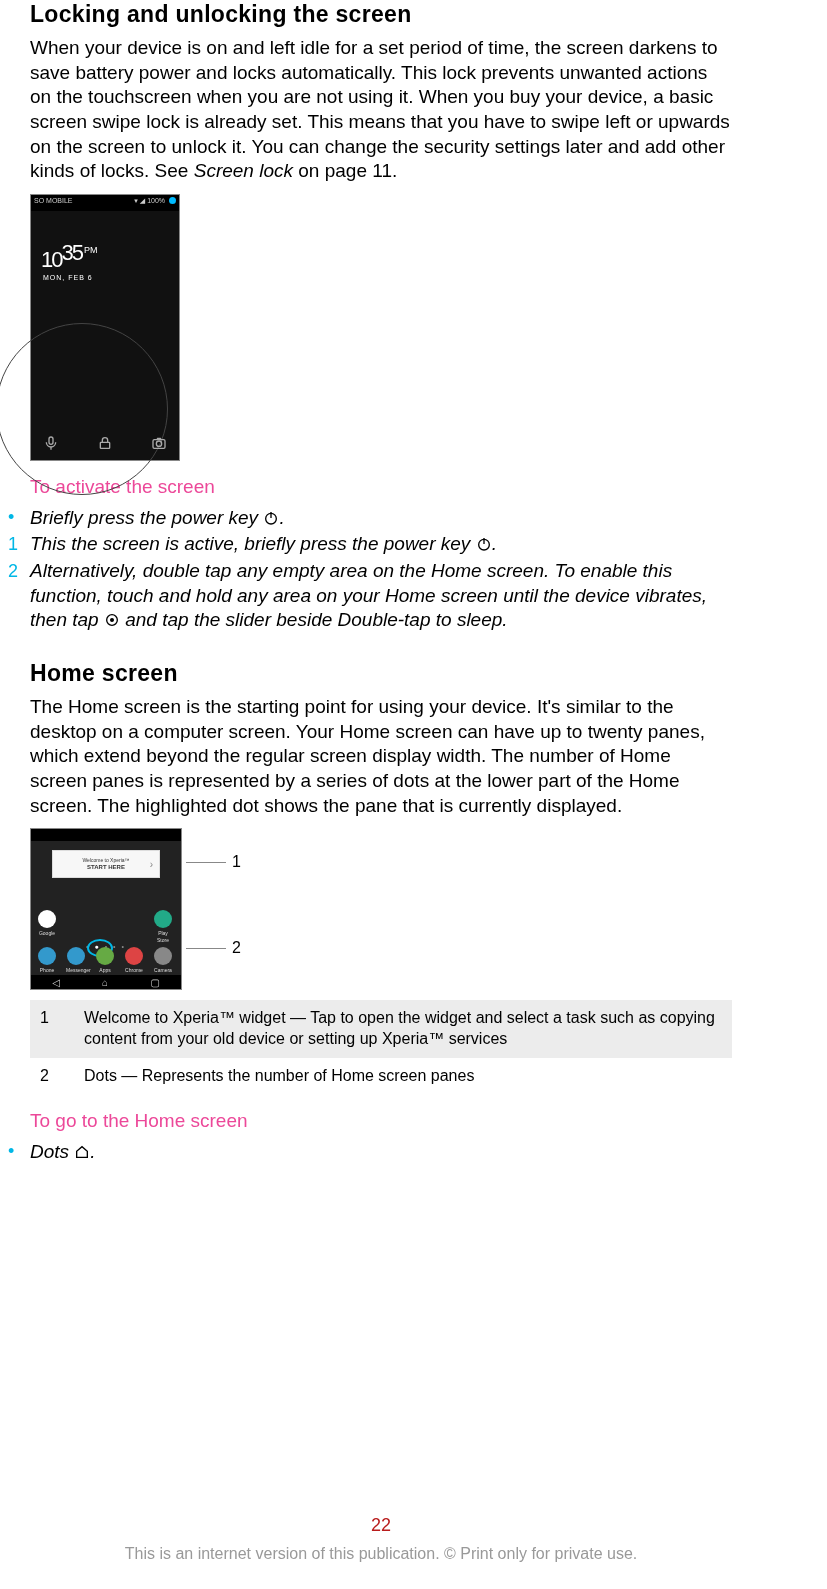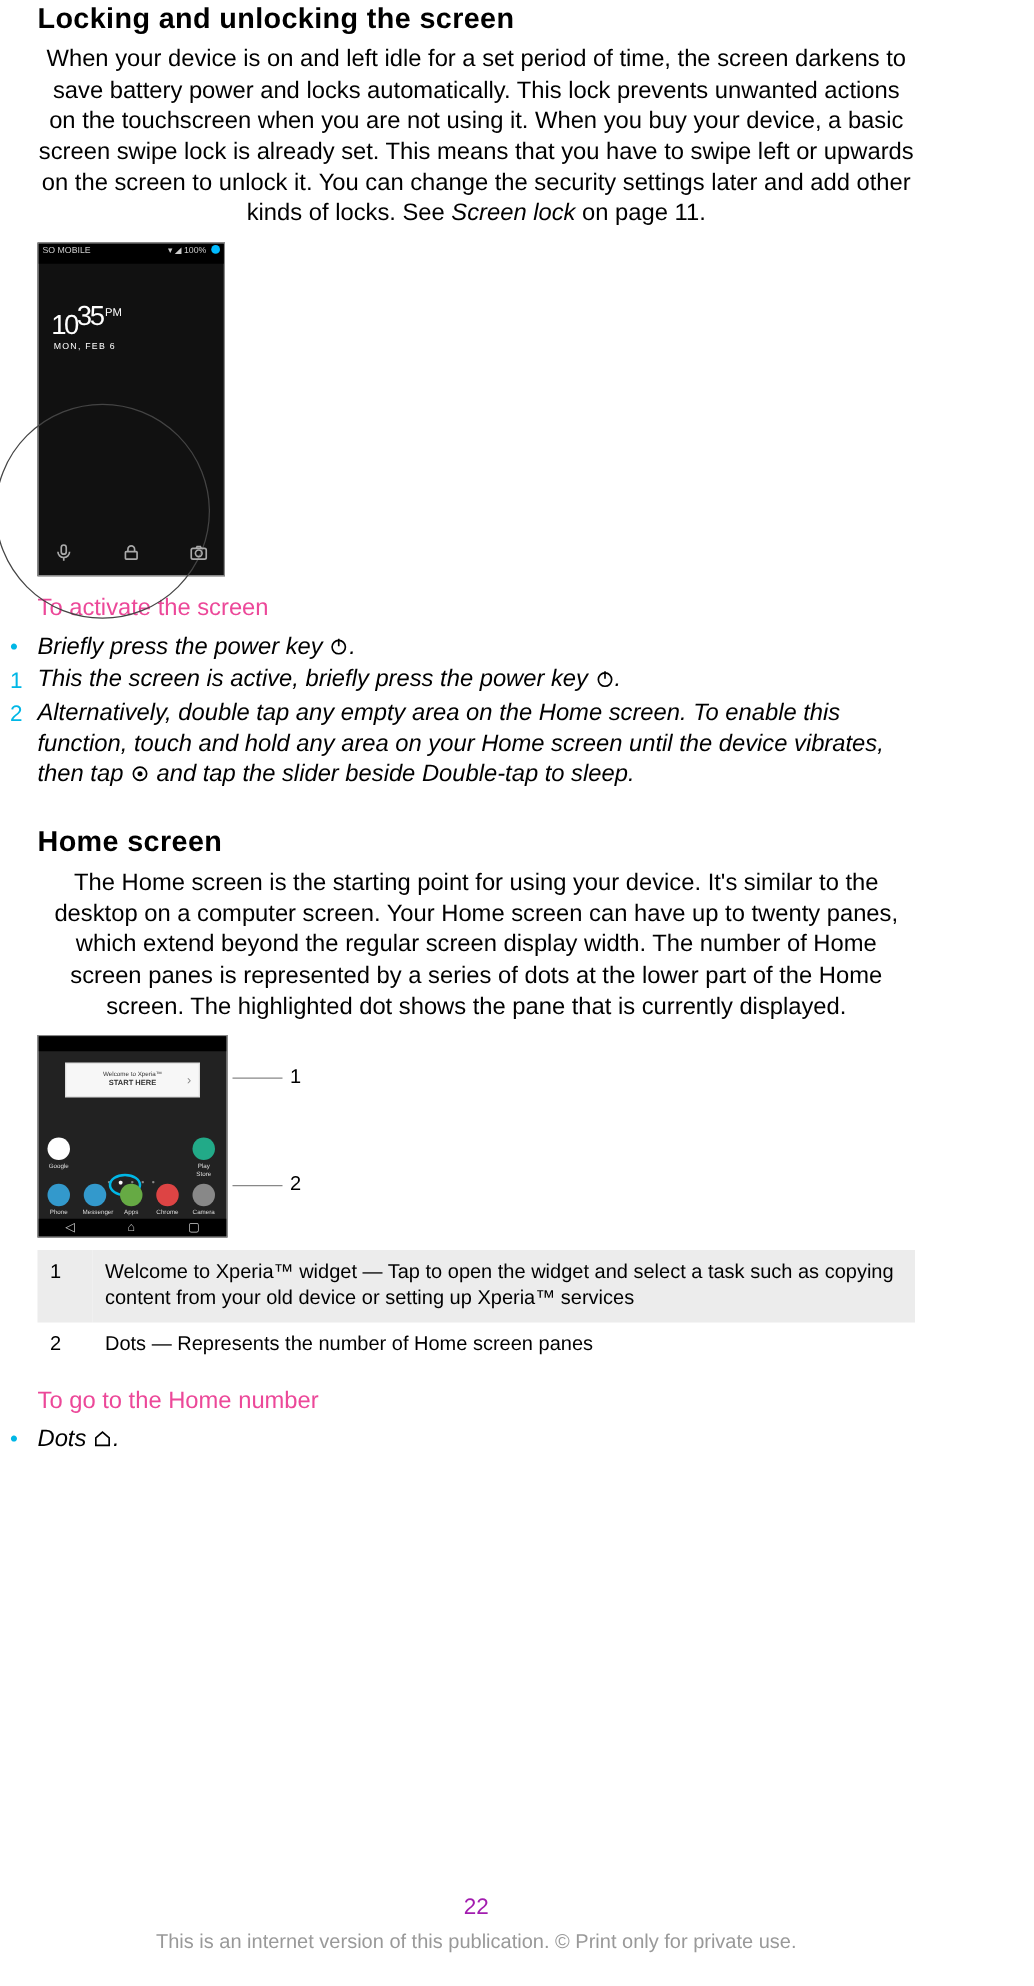--- a/index.html
+++ b/index.html
@@ -20,21 +20,20 @@
     padding-left: 0;
   }
   h2.section {
     font-size: 23px;
     font-weight: 700;
     letter-spacing: 0.3px;
     margin: 0 0 6px 0;
   }
   p.body {
     margin: 0 0 10px 0;
-    text-align: center;
   }
   .italic {
     font-style: italic;
   }
   .sub-heading {
     color: #ec4899;
     font-size: 19px;
     margin: 14px 0 6px 0;
   }
   .bullet-line, .num-line {
@@ -154,21 +153,21 @@
 
   
   .legend {
     border-collapse: collapse; width:100%; font-size:16px;
   }
   .legend td { padding:8px 10px; vertical-align:top;}
   .legend tr:first-child { background:#ececec; }
   .legend td.n { width:24px; }
 
   .page-num {
-    color:#a21caf; text-align:center; position:absolute; bottom:52px;
+    color:#b91c1c; text-align:center; position:absolute; bottom:52px;
     left:0; right:0; font-size:18px;
   }
   .footer-note {
     color:#999; text-align:center; position:absolute; bottom:24px;
     left:0; right:0; font-size:16px;
   }
   .gap { height:24px;}
 </style>
 </head>
 <body>
@@ -328,21 +327,21 @@
         <td class="n">1</td>
         <td>Welcome to Xperia™ widget — Tap to open the widget and select a task such as copying content from your old device or setting up Xperia™ services</td>
       </tr>
       <tr>
         <td class="n">2</td>
         <td>Dots — Represents the number of Home screen panes</td>
       </tr>
     </tbody>
       </table>
 
-    <div class="sub-heading">To go to the Home number</div>
+    <div class="sub-heading">To go to the Home screen</div>
     <div class="bullet-line">
       <span class="dot">•</span>
       <span class="txt">
         <span>Dots </span><span><svg class="icon-svg" viewBox="0 0 24 24" fill="none" stroke="#000" stroke-width="2">
               <path d="M4 20 L4 11 L12 4 L20 11 L20 20 Z"></path>
             </svg></span><span>.</span>
       </span>
     </div>
 
   </div>

